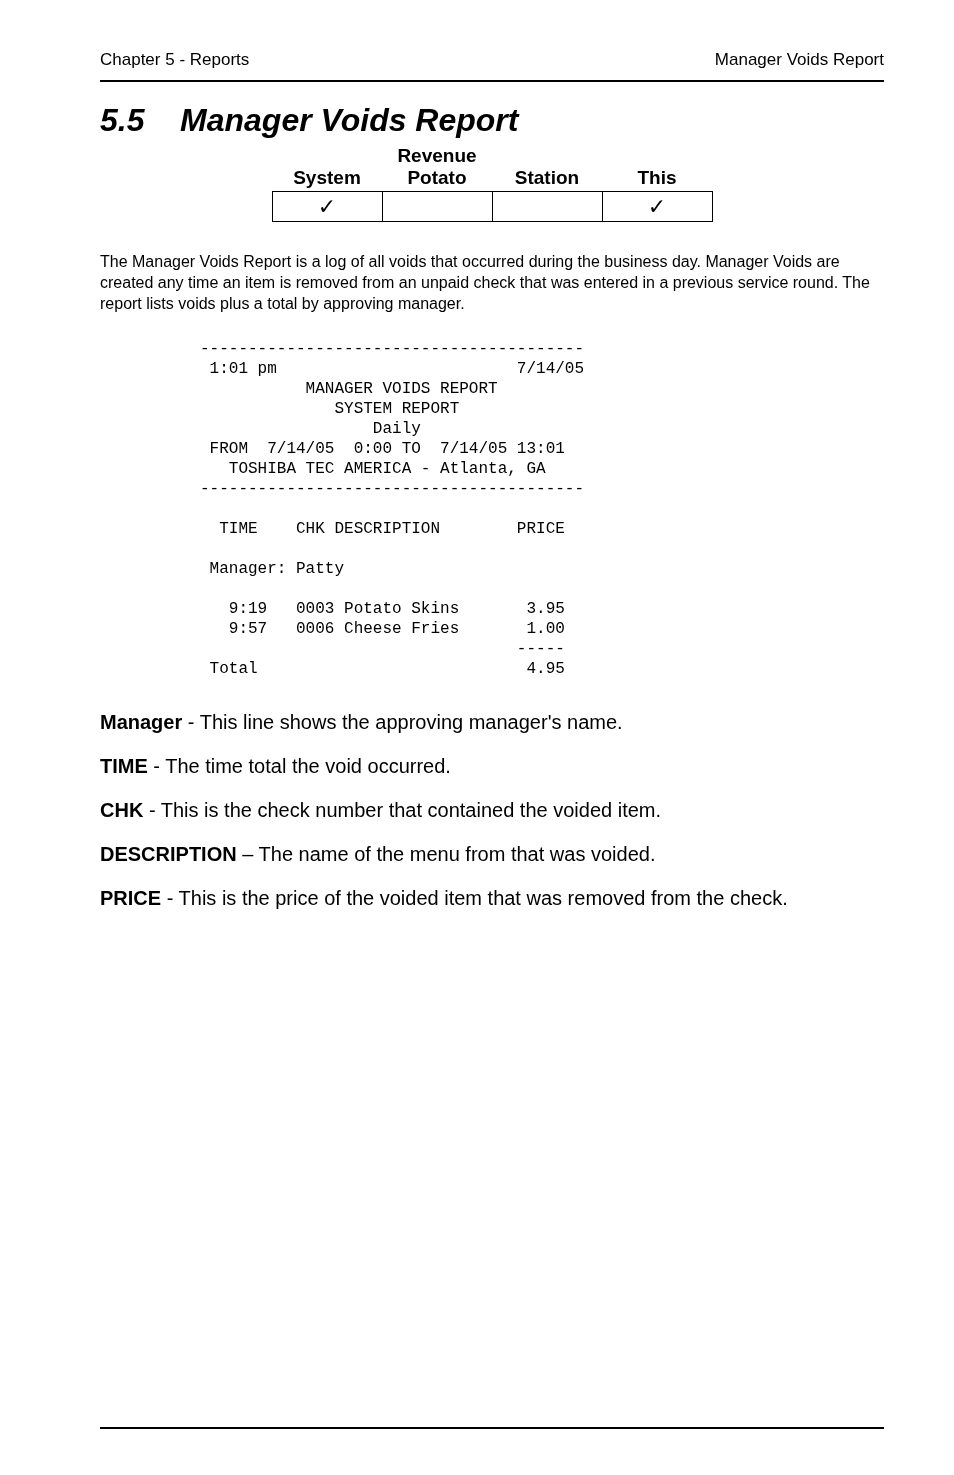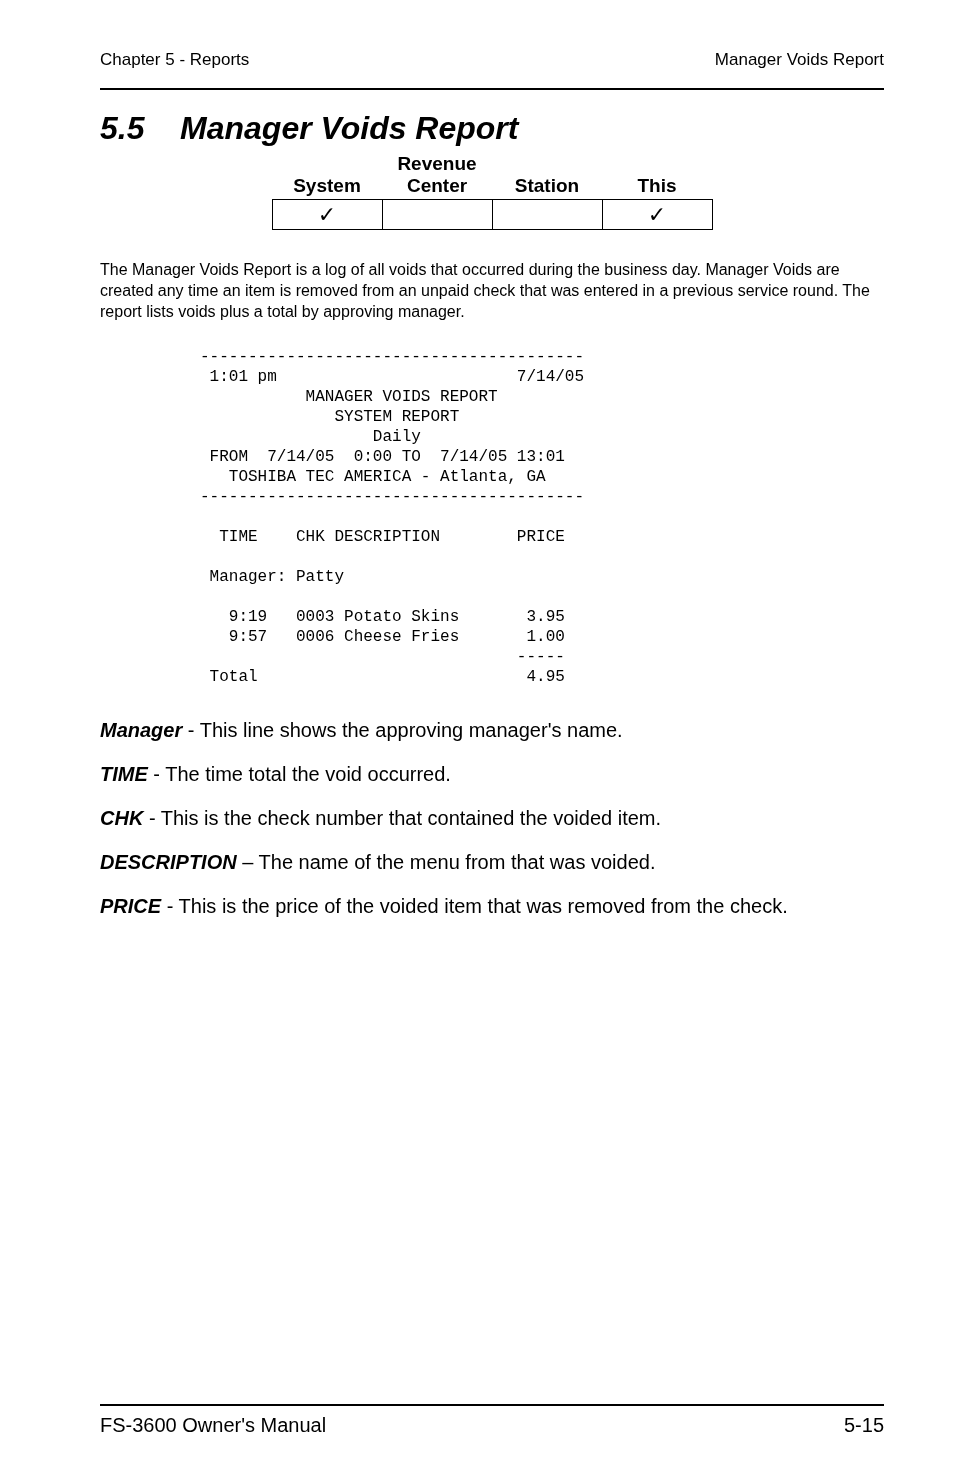--- a/index.html
+++ b/index.html
@@ -13,21 +13,21 @@
       color: #000;
       width: 954px;
       height: 1475px;
       padding: 50px 70px 30px 100px;
       position: relative;
     }
     .header-row {
       display: flex;
       justify-content: space-between;
       font-size: 17px;
-      margin-bottom: 18px;
+      margin-bottom: 10px;
     }
     .header-underline {
       border-bottom: 2px solid #000;
       margin-bottom: 20px;
     }
     .section-title {
       font-family: Arial, Helvetica, sans-serif;
       font-weight: bold;
       font-style: italic;
       font-size: 32px;
@@ -69,21 +69,20 @@
     }
     .definition {
       font-size: 20px;
       line-height: 1.3;
       margin-bottom: 18px;
       padding-left: 32px;
       text-indent: -32px;
     }
     .definition b {
       font-weight: bold;
-      font-style: italic;
     }
     .footer {
       position: absolute;
       bottom: 38px;
       left: 100px;
       right: 70px;
     }
     .footer-line {
       border-top: 2px solid #000;
       margin-bottom: 8px;
@@ -110,21 +109,21 @@
 
 <table class="availability-table">
   <thead>
     <tr>
       <th>
         <div style="height:20px;"></div>
         <span>System</span>
       </th>
       <th>
         <span>Revenue</span><br>
-        <span>Center</span>
+        <span>Potato</span>
       </th>
       <th>
         <div style="height:20px;"></div>
         <span>Station</span>
       </th>
       <th>
         <div style="height:20px;"></div>
         <span>This</span>
       </th>
     </tr>
@@ -170,17 +169,13 @@
 </p>
 <p class="definition">
   <b>DESCRIPTION</b><span> – The name of the menu from that was voided.</span>
 </p>
 <p class="definition">
   <b>PRICE</b><span> - This is the price of the voided item that was removed from the check.</span>
 </p>
 
 <div class="footer">
   <div class="footer-line"></div>
-  <div class="footer-row">
-    <span>FS-3600 Owner's Manual</span>
-    <span>5-15</span>
-  </div>
 </div>
 
 </body></html>

